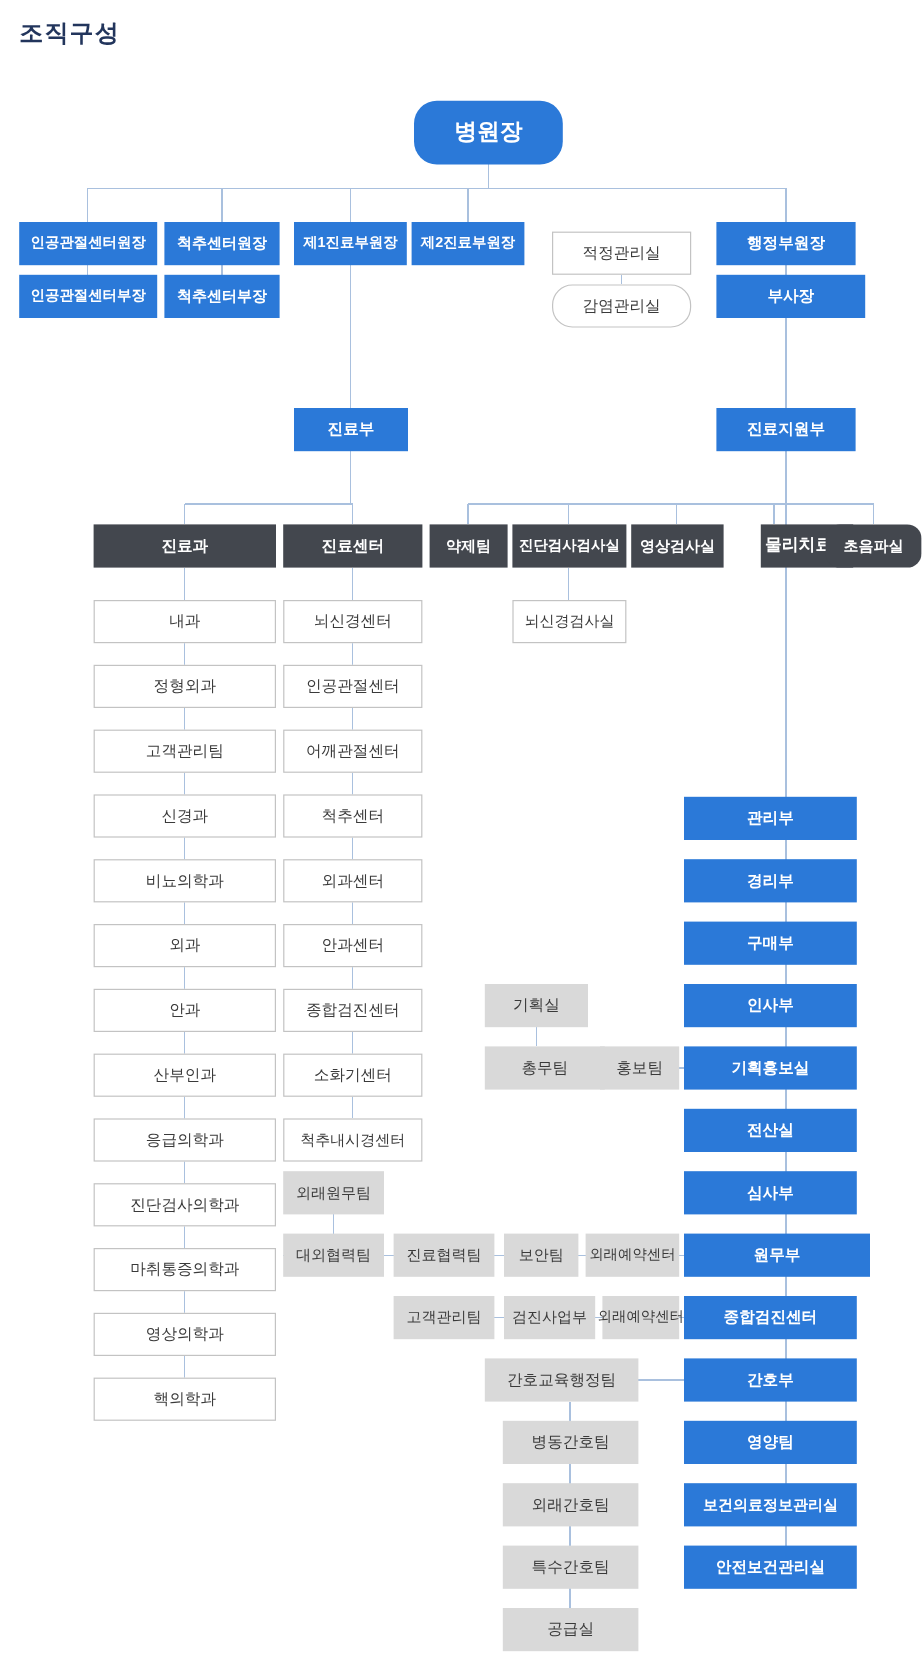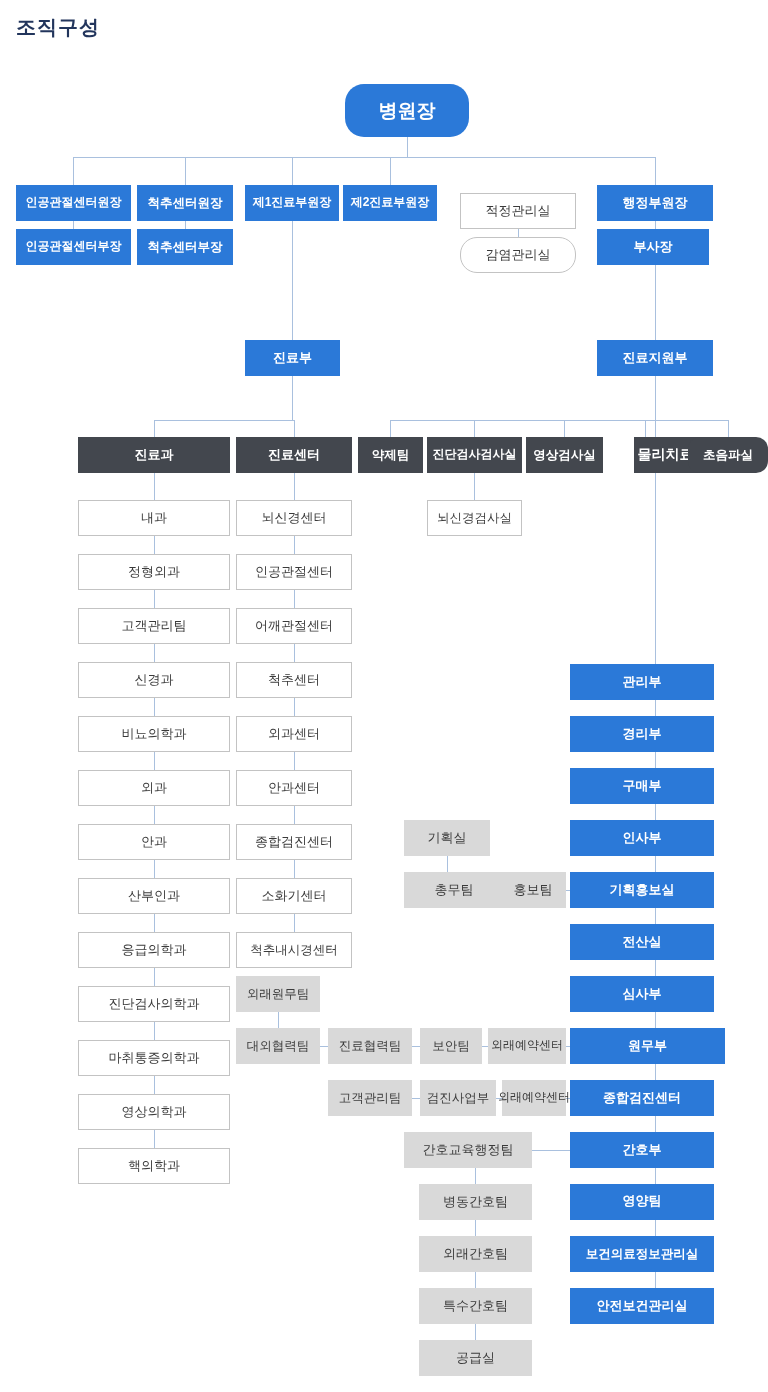--- a/index.html
+++ b/index.html
@@ -69,21 +69,21 @@
       <div class="node blue-lg" style="left: 345px; top: 84px; width: 124px; height: 53px; border-radius: 19px;">병원장</div>
       <div class="node blue" style="left: 16px; top: 185px; width: 115px; height: 36px; font-size: 12px;">인공관절센터원장</div>
       <div class="node blue" style="left: 137px; top: 185px; width: 96px; height: 36px; font-size: 12.5px;">척추센터원장</div>
       <div class="node blue" style="left: 245px; top: 185px; width: 94px; height: 36px; font-size: 12px;">제1진료부원장</div>
       <div class="node blue" style="left: 343px; top: 185px; width: 94px; height: 36px; font-size: 12px;">제2진료부원장</div>
       <div class="node white" style="left: 460px; top: 193px; width: 116px; height: 36px;">적정관리실</div>
       <div class="node blue" style="left: 597px; top: 185px; width: 116px; height: 36px;">행정부원장</div>
       <div class="node blue" style="left: 16px; top: 229px; width: 115px; height: 36px; font-size: 12px;">인공관절센터부장</div>
       <div class="node blue" style="left: 137px; top: 229px; width: 96px; height: 36px; font-size: 12.5px;">척추센터부장</div>
       <div class="node white" style="left: 460px; top: 237px; width: 116px; height: 36px; border-radius: 17px;">감염관리실</div>
-      <div class="node blue" style="left: 597px; top: 229px; width: 112px; height: 36px;">부사장</div>
+      <div class="node blue" style="left: 597px; top: 229px; width: 124px; height: 36px;">부사장</div>
       <div class="node blue" style="left: 245px; top: 340px; width: 95px; height: 36px;">진료부</div>
       <div class="node blue" style="left: 597px; top: 340px; width: 116px; height: 36px;">진료지원부</div>
       <div class="node dark" style="left: 78px; top: 437px; width: 152px; height: 36px;">진료과</div>
       <div class="node dark" style="left: 236px; top: 437px; width: 116px; height: 36px;">진료센터</div>
       <div class="node dark" style="left: 358px; top: 437px; width: 65px; height: 36px; font-size: 12.5px;">약제팀</div>
       <div class="node dark" style="left: 427px; top: 437px; width: 95px; height: 36px; font-size: 12px; font-family: Liberation Serif, serif;">진단검사검사실</div>
       <div class="node dark" style="left: 526px; top: 437px; width: 77px; height: 36px; font-size: 12.5px;">영상검사실</div>
       <div class="node dark" style="left: 634px; top: 437px; width: 77px; height: 36px; font-size: 14px; font-family: Liberation Serif, serif;">물리치료실</div>
       <div class="node dark" style="left: 688px; top: 437px; width: 80px; height: 36px; font-size: 12.5px; border-radius: 12px;">초음파실</div>
       <div class="node white" style="left: 427px; top: 500px; width: 95px; height: 36px; font-size: 12.5px;">뇌신경검사실</div>
@@ -112,21 +112,21 @@
       <div class="node blue" style="left: 570px; top: 664px; width: 144px; height: 36px;">관리부</div>
       <div class="node blue" style="left: 570px; top: 716px; width: 144px; height: 36px;">경리부</div>
       <div class="node blue" style="left: 570px; top: 768px; width: 144px; height: 36px;">구매부</div>
       <div class="node blue" style="left: 570px; top: 820px; width: 144px; height: 36px;">인사부</div>
       <div class="node blue" style="left: 570px; top: 872px; width: 144px; height: 36px;">기획홍보실</div>
       <div class="node blue" style="left: 570px; top: 924px; width: 144px; height: 36px;">전산실</div>
       <div class="node blue" style="left: 570px; top: 976px; width: 144px; height: 36px;">심사부</div>
       <div class="node blue" style="left: 570px; top: 1028px; width: 155px; height: 36px;">원무부</div>
       <div class="node blue" style="left: 570px; top: 1080px; width: 144px; height: 36px;">종합검진센터</div>
       <div class="node blue" style="left: 570px; top: 1132px; width: 144px; height: 36px;">간호부</div>
-      <div class="node blue" style="left: 570px; top: 1184px; width: 144px; height: 36px; font-family: Liberation Mono, monospace;">영양팀</div>
+      <div class="node blue" style="left: 570px; top: 1184px; width: 144px; height: 36px;">영양팀</div>
       <div class="node blue" style="left: 570px; top: 1236px; width: 144px; height: 36px; font-size: 12.5px;">보건의료정보관리실</div>
       <div class="node blue" style="left: 570px; top: 1288px; width: 144px; height: 36px;">안전보건관리실</div>
       <div class="node gray" style="left: 404px; top: 820px; width: 86px; height: 36px;">기획실</div>
       <div class="node gray" style="left: 404px; top: 872px; width: 100px; height: 36px;">총무팀</div>
       <div class="node gray" style="left: 500px; top: 872px; width: 66px; height: 36px;">홍보팀</div>
       <div class="node gray" style="left: 236px; top: 976px; width: 84px; height: 36px; font-size: 12.5px;">외래원무팀</div>
       <div class="node gray" style="left: 236px; top: 1028px; width: 84px; height: 36px; font-size: 12.5px;">대외협력팀</div>
       <div class="node gray" style="left: 328px; top: 1028px; width: 84px; height: 36px; font-size: 12.5px;">진료협력팀</div>
       <div class="node gray" style="left: 420px; top: 1028px; width: 62px; height: 36px; font-size: 12.5px;">보안팀</div>
       <div class="node gray" style="left: 488px; top: 1028px; width: 78px; height: 36px; font-size: 12px;">외래예약센터</div>

